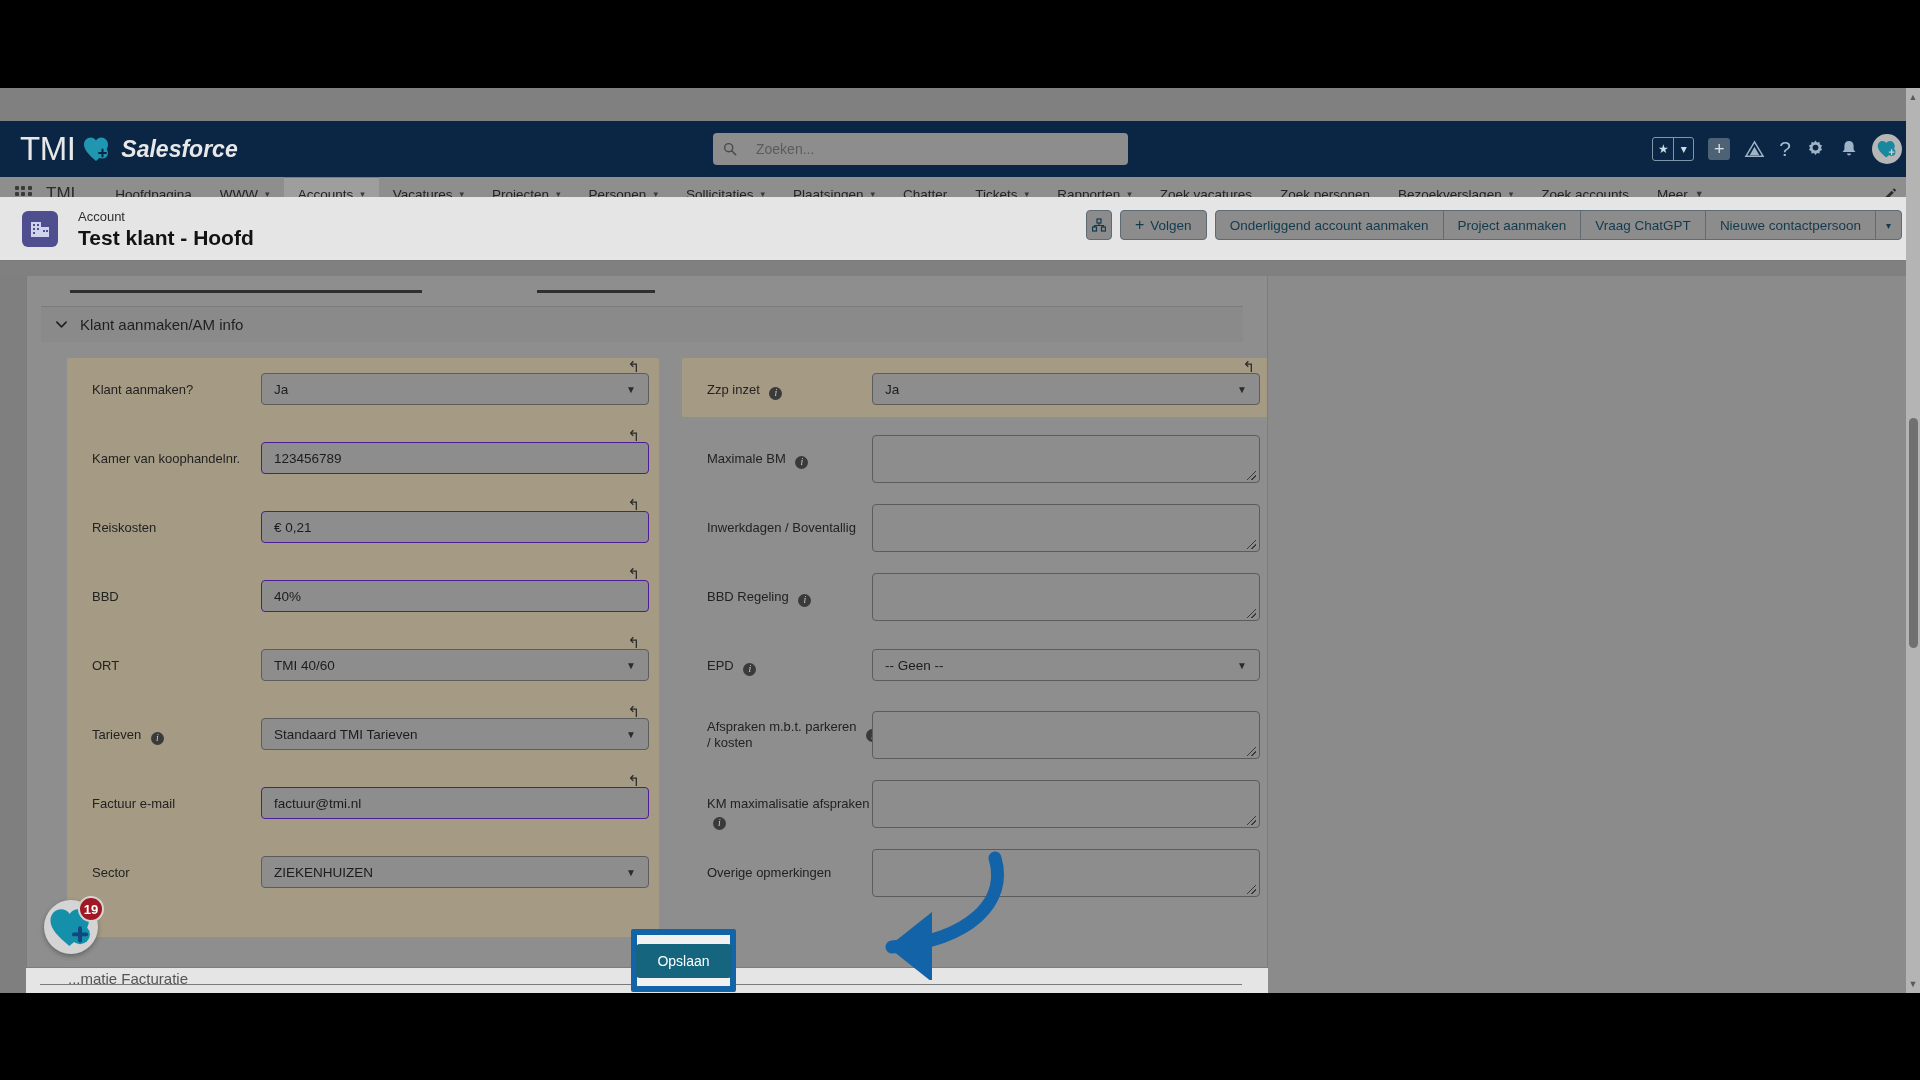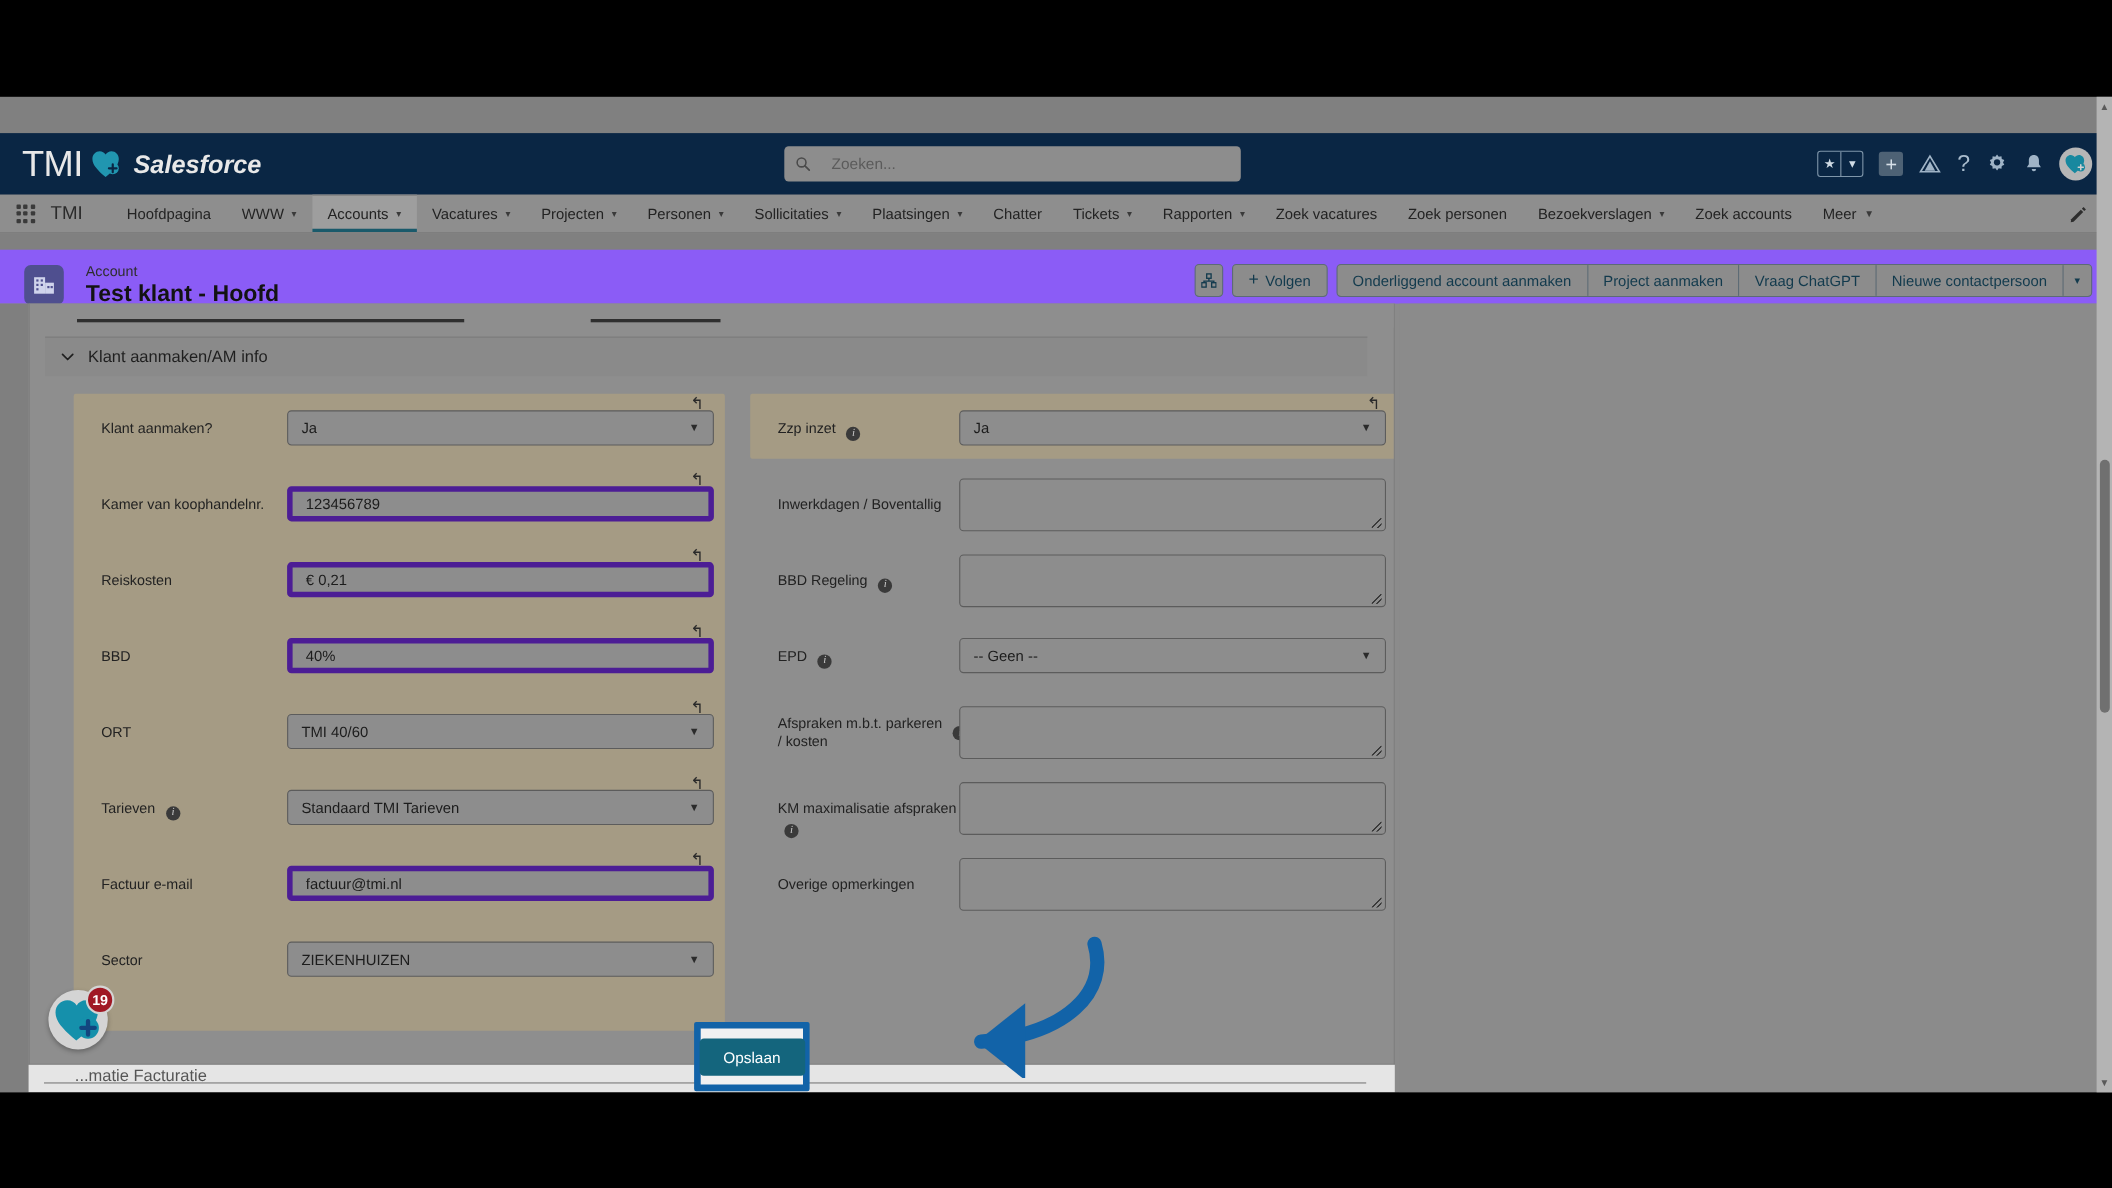--- a/index.html
+++ b/index.html
@@ -67,22 +67,22 @@
   .navitem {
     display: flex; align-items: center; gap: 7px; padding: 0 14px; color: #232323; font-size: 13.5px;
     cursor: pointer; white-space: nowrap; position: relative;
   }
   .navitem.active { background: #9e9e9e; box-shadow: inset 0 -3px 0 #1a5a6b, inset 0 1px 0 #7d7d7d; }
   .navitem .caret { font-size: 9px; color: #3a3a3a; }
   .nav-edit { margin-left: auto; display: flex; align-items: center; padding: 0 22px; color: #2d2d2d; }
 
   
   .rheader {
-    position: absolute; left: 0; top: 139px; width: 1920px; height: 64px;
-    background: #8b5cf6; border-bottom: 1px solid #7b7b7b;
+    position: absolute; left: 0; top: 109px; width: 1920px; height: 64px;
+    background: #e5e5e5; border-bottom: 1px solid #7b7b7b;
   }
   .rh-icon {
     position: absolute; left: 22px; top: 14px; width: 36px; height: 36px; border-radius: 6px;
     background: #4f4f8f; display: flex; align-items: center; justify-content: center;
   }
   .rh-titles { position: absolute; left: 78px; top: 11px; }
   .rh-obj { color: #2e2e2e; font-size: 13px; line-height: 17px; }
   .rh-name { color: #131313; font-size: 21px; font-weight: bold; line-height: 26px; }
 
   .rh-actions { position: absolute; right: 18px; top: 13px; display: flex; align-items: stretch; gap: 8px; }
@@ -142,21 +142,21 @@
     display: inline-flex; width: 13px; height: 13px; border-radius: 50%; background: #3a3a3a;
     color: #c8c8c8; font-size: 10px; align-items: center; justify-content: center;
     vertical-align: -2px; margin-left: 6px; font-style: italic; font-family: "Liberation Serif", serif;
   }
   .info-abs { position: absolute; left: 178px; top: 26px; }
   .undo { position: absolute; right: 19px; top: 0px; color: #2a2a2a; font-size: 15px; }
 
   .fctl { position: absolute; left: 194px; top: 15px; width: 388px; }
   .fctl.r { left: 190px; width: 388px; }
   .inp {
-    width: 100%; height: 32px; background: #8d8d8d; border: 5px solid #4c1d95; border-radius: 4px;
+    width: 100%; height: 32px; background: #8d8d8d; border: 1px solid #4c1d95; border-radius: 4px;
     color: #1c1c1c; font-size: 13.5px; padding: 0 12px; display: flex; align-items: center;
   }
   .sel {
     width: 100%; height: 32px; background: #8d8d8d; border: 1px solid #5c5c5c; border-radius: 4px;
     color: #1c1c1c; font-size: 13.5px; padding: 0 12px; display: flex; align-items: center;
     justify-content: space-between;
   }
   .sel .ar { font-size: 10px; color: #2b2b2b; }
   .ta {
     width: 100%; height: 48px; background: #8d8d8d; border: 1px solid #5c5c5c; border-radius: 4px;
@@ -509,20 +509,29 @@
                 <span class="info-i">i</span>
               </span>
               <div class="fctl r">
                 <div class="sel">
                   <span>Ja</span>
                   <span class="ar">▼</span>
                 </div>
               </div>
             </div>
 
+            <div class="frow">
+              <span class="flabel">
+                <span>Maximale BM</span>
+                <span class="info-i">i</span>
+              </span>
+              <div class="fctl r" style="top:8px;">
+                <div class="ta"></div>
+              </div>
+            </div>
 
             <div class="frow">
               <span class="flabel">Inwerkdagen / Boventallig</span>
               <div class="fctl r" style="top:8px;">
                 <div class="ta"></div>
               </div>
             </div>
 
             <div class="frow">
               <span class="flabel">

